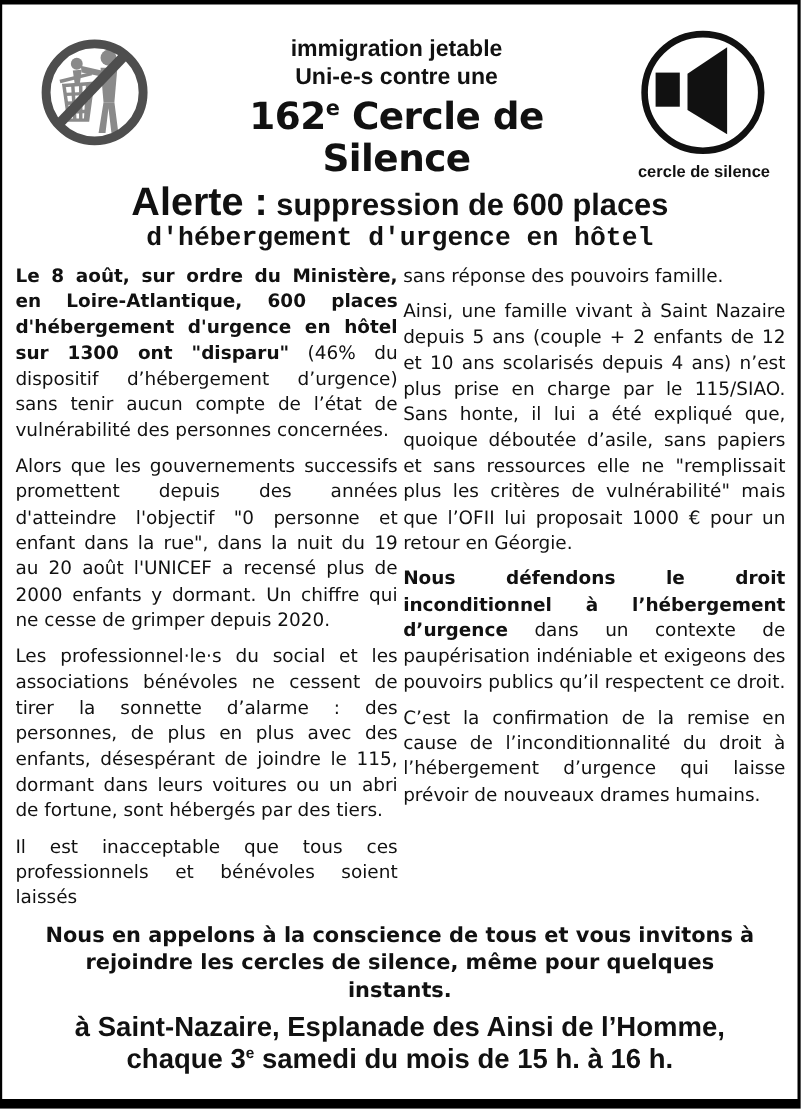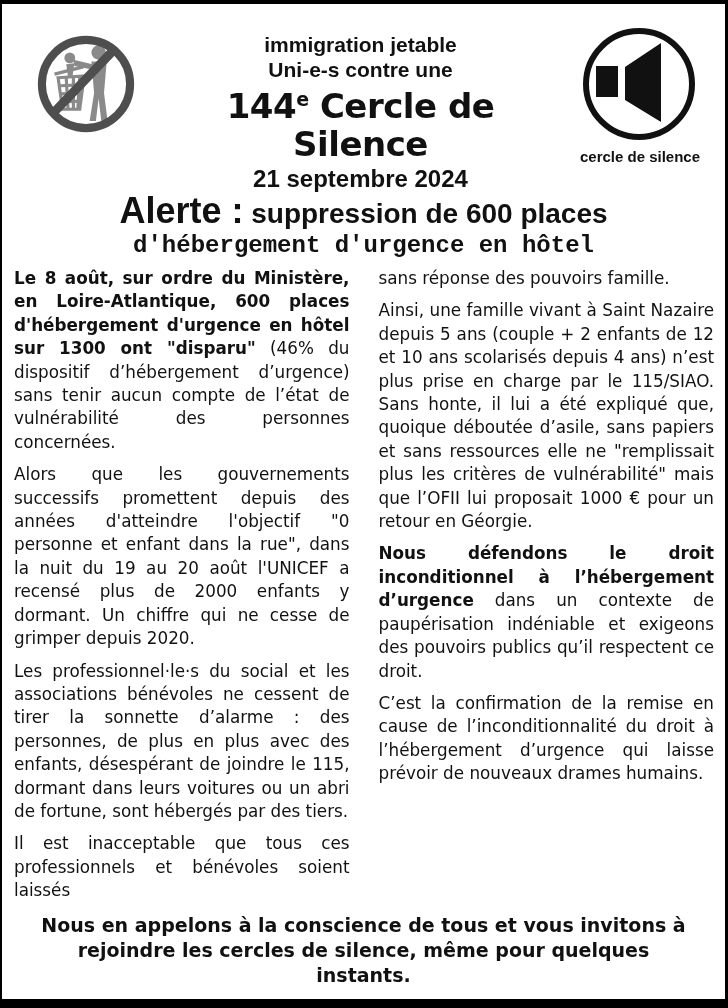--- a/index.html
+++ b/index.html
@@ -23,21 +23,21 @@
   .mast-date { font-family:"Liberation Sans", sans-serif; font-weight:bold; font-size:24px; line-height:28px; margin-top:2px; }
   .logo-right { width:158px; flex:0 0 auto; text-align:center; padding-top:0px; }
   .logo-right svg { display:block; margin:0 auto; }
   .cds-label { font-family:"Liberation Sans", sans-serif; font-weight:bold; font-size:15px; margin-top:6px; white-space:nowrap; }
   
   .alert { text-align:center; margin-top:4px; line-height:28px; }
   .alert .alert-big { font-family:"Liberation Sans", sans-serif; font-weight:bold; font-size:36px; }
   .alert .alert-rest { font-family:"Liberation Sans", sans-serif; font-weight:bold; font-size:28px; }
   .alert .alert-line2 { font-family:Liberation Mono, monospace; font-weight:bold; font-size:24px; line-height:27px; }
   
-  .columns { display:flex; gap:29px; padding:8px 11px 0 12px; }
+  .columns { display:flex; gap:5px; padding:8px 11px 0 12px; }
   .col { flex:1 1 0; }
   .col p { margin:0 0 9px 0; font-size:16.8px; line-height:23.4px; text-align:justify; }
   .col p:last-child { margin-bottom:0; }
   .col p b { font-weight:bold; }
   
   .footer { text-align:center; padding:10px 14px 0 14px; }
   .appeal { font-weight:bold; font-size:19px; line-height:25px; max-width:672px; margin:0 auto; }
   .venue { font-family:"Liberation Sans", sans-serif; font-weight:bold; font-size:25px; line-height:29px; margin-top:7px; }
   .venue sup { font-size:14px; vertical-align:super; line-height:0; }
 </style>
@@ -77,22 +77,21 @@
 
           <circle cx="60" cy="60" r="49" fill="none" stroke="#4e4e4e" stroke-width="9"></circle>
           <line x1="92" y1="21" x2="21" y2="95" stroke="#4e4e4e" stroke-width="10"></line>
         </svg>
       </span>
     </div>
 
     <div class="masthead">
       <div class="mast-sub">immigration jetable</div>
       <div class="mast-sub">Uni-e-s contre une</div>
-      <div class="mast-title"><span>144</span><sup>e</sup><span> Cercle de Silence</span></div>
-      <div class="mast-date">21 septembre 2024</div>
+      <div class="mast-title"><span>162</span><sup>e</sup><span> Cercle de Silence</span></div>
     </div>
 
     <div class="logo-right">
       <span>
         <svg width="120" height="116" viewBox="0 0 120 114" aria-hidden="true">
           <circle cx="59" cy="57" r="53" fill="none" stroke="#111" stroke-width="6"></circle>
           <rect x="16" y="39" width="22" height="31" fill="#111"></rect>
           <polygon points="45,40 81,16 81,95 45,73" fill="#111"></polygon>
         </svg>
       </span>

